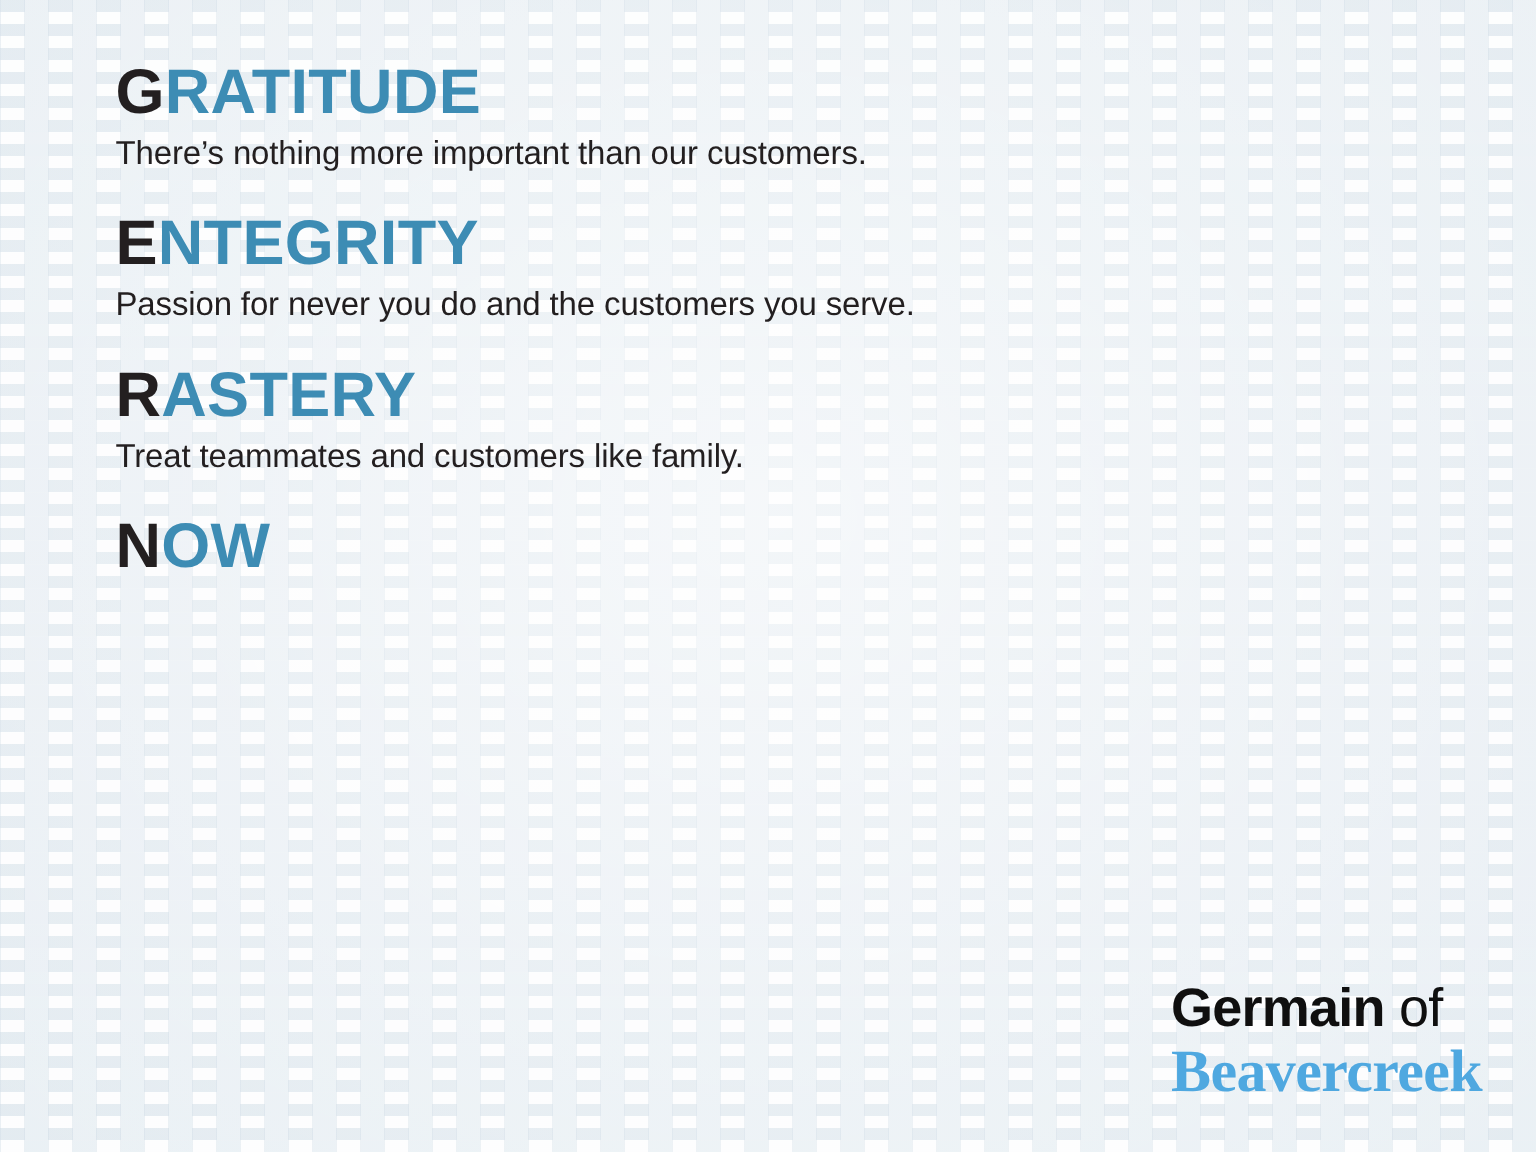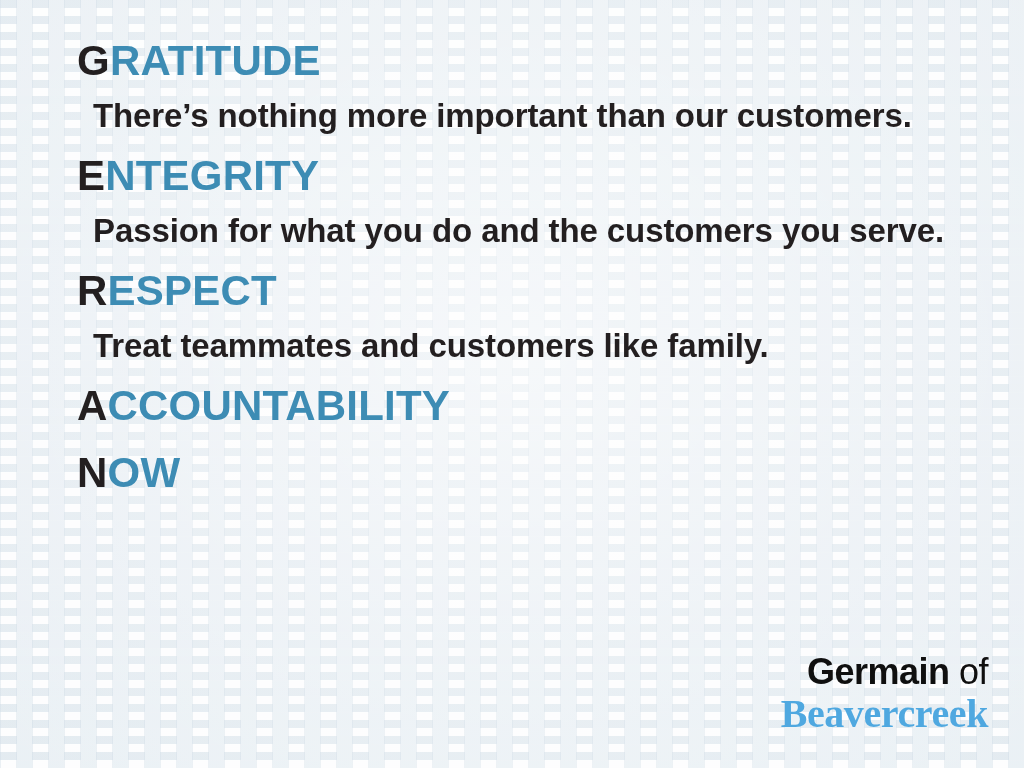--- a/index.html
+++ b/index.html
@@ -100,35 +100,34 @@
     margin: 0 0 2px 0;
   }
   .value-initial {
     color: #231f20;
   }
   .value-rest {
     color: #3d8cb4;
   }
   .value-desc {
     font-family: "Liberation Sans", sans-serif;
-    font-weight: bold;
-    font-size: 33px;
+    font-weight: normal;
+    font-size: 22px;
     line-height: 32px;
     color: #231f20;
     letter-spacing: -0.1px;
-    margin: 16px;
+    margin: 0;
     white-space: nowrap;
   }
 
   
   .logo {
     position: absolute;
     right: 36px;
     bottom: 32px;
-    text-align: right;
     z-index: 4;
     line-height: 1.0;
   }
   .logo-line1 {
     font-family: "Liberation Sans", sans-serif;
     font-size: 36px;
     line-height: 40px;
     color: #0f0f0f;
     white-space: nowrap;
     letter-spacing: -0.5px;
@@ -156,31 +155,30 @@
 
   <div class="values-list">
 
     <div class="value-block">
       <div class="value-word"><span class="value-initial">G</span><span class="value-rest">RATITUDE</span></div>
       <div class="value-desc">There’s nothing more important than our customers.</div>
     </div>
 
     <div class="value-block">
       <div class="value-word"><span class="value-initial">E</span><span class="value-rest">NTEGRITY</span></div>
-      <div class="value-desc">Passion for what you do and the customers you serve.</div>
+      <div class="value-desc">Passion for never you do and the customers you serve.</div>
     </div>
 
     <div class="value-block">
-      <div class="value-word"><span class="value-initial">R</span><span class="value-rest">ESPECT</span></div>
+      <div class="value-word"><span class="value-initial">R</span><span class="value-rest">ASTERY</span></div>
       <div class="value-desc">Treat teammates and customers like family.</div>
     </div>
 
 
     <div class="value-block">
-      <div class="value-word"><span class="value-initial">A</span><span class="value-rest">CCOUNTABILITY</span></div>
     </div>
 
     <div class="value-block">
     </div>
 
     <div class="value-block">
       <div class="value-word"><span class="value-initial">N</span><span class="value-rest">OW</span></div>
     </div>
 
   </div>

